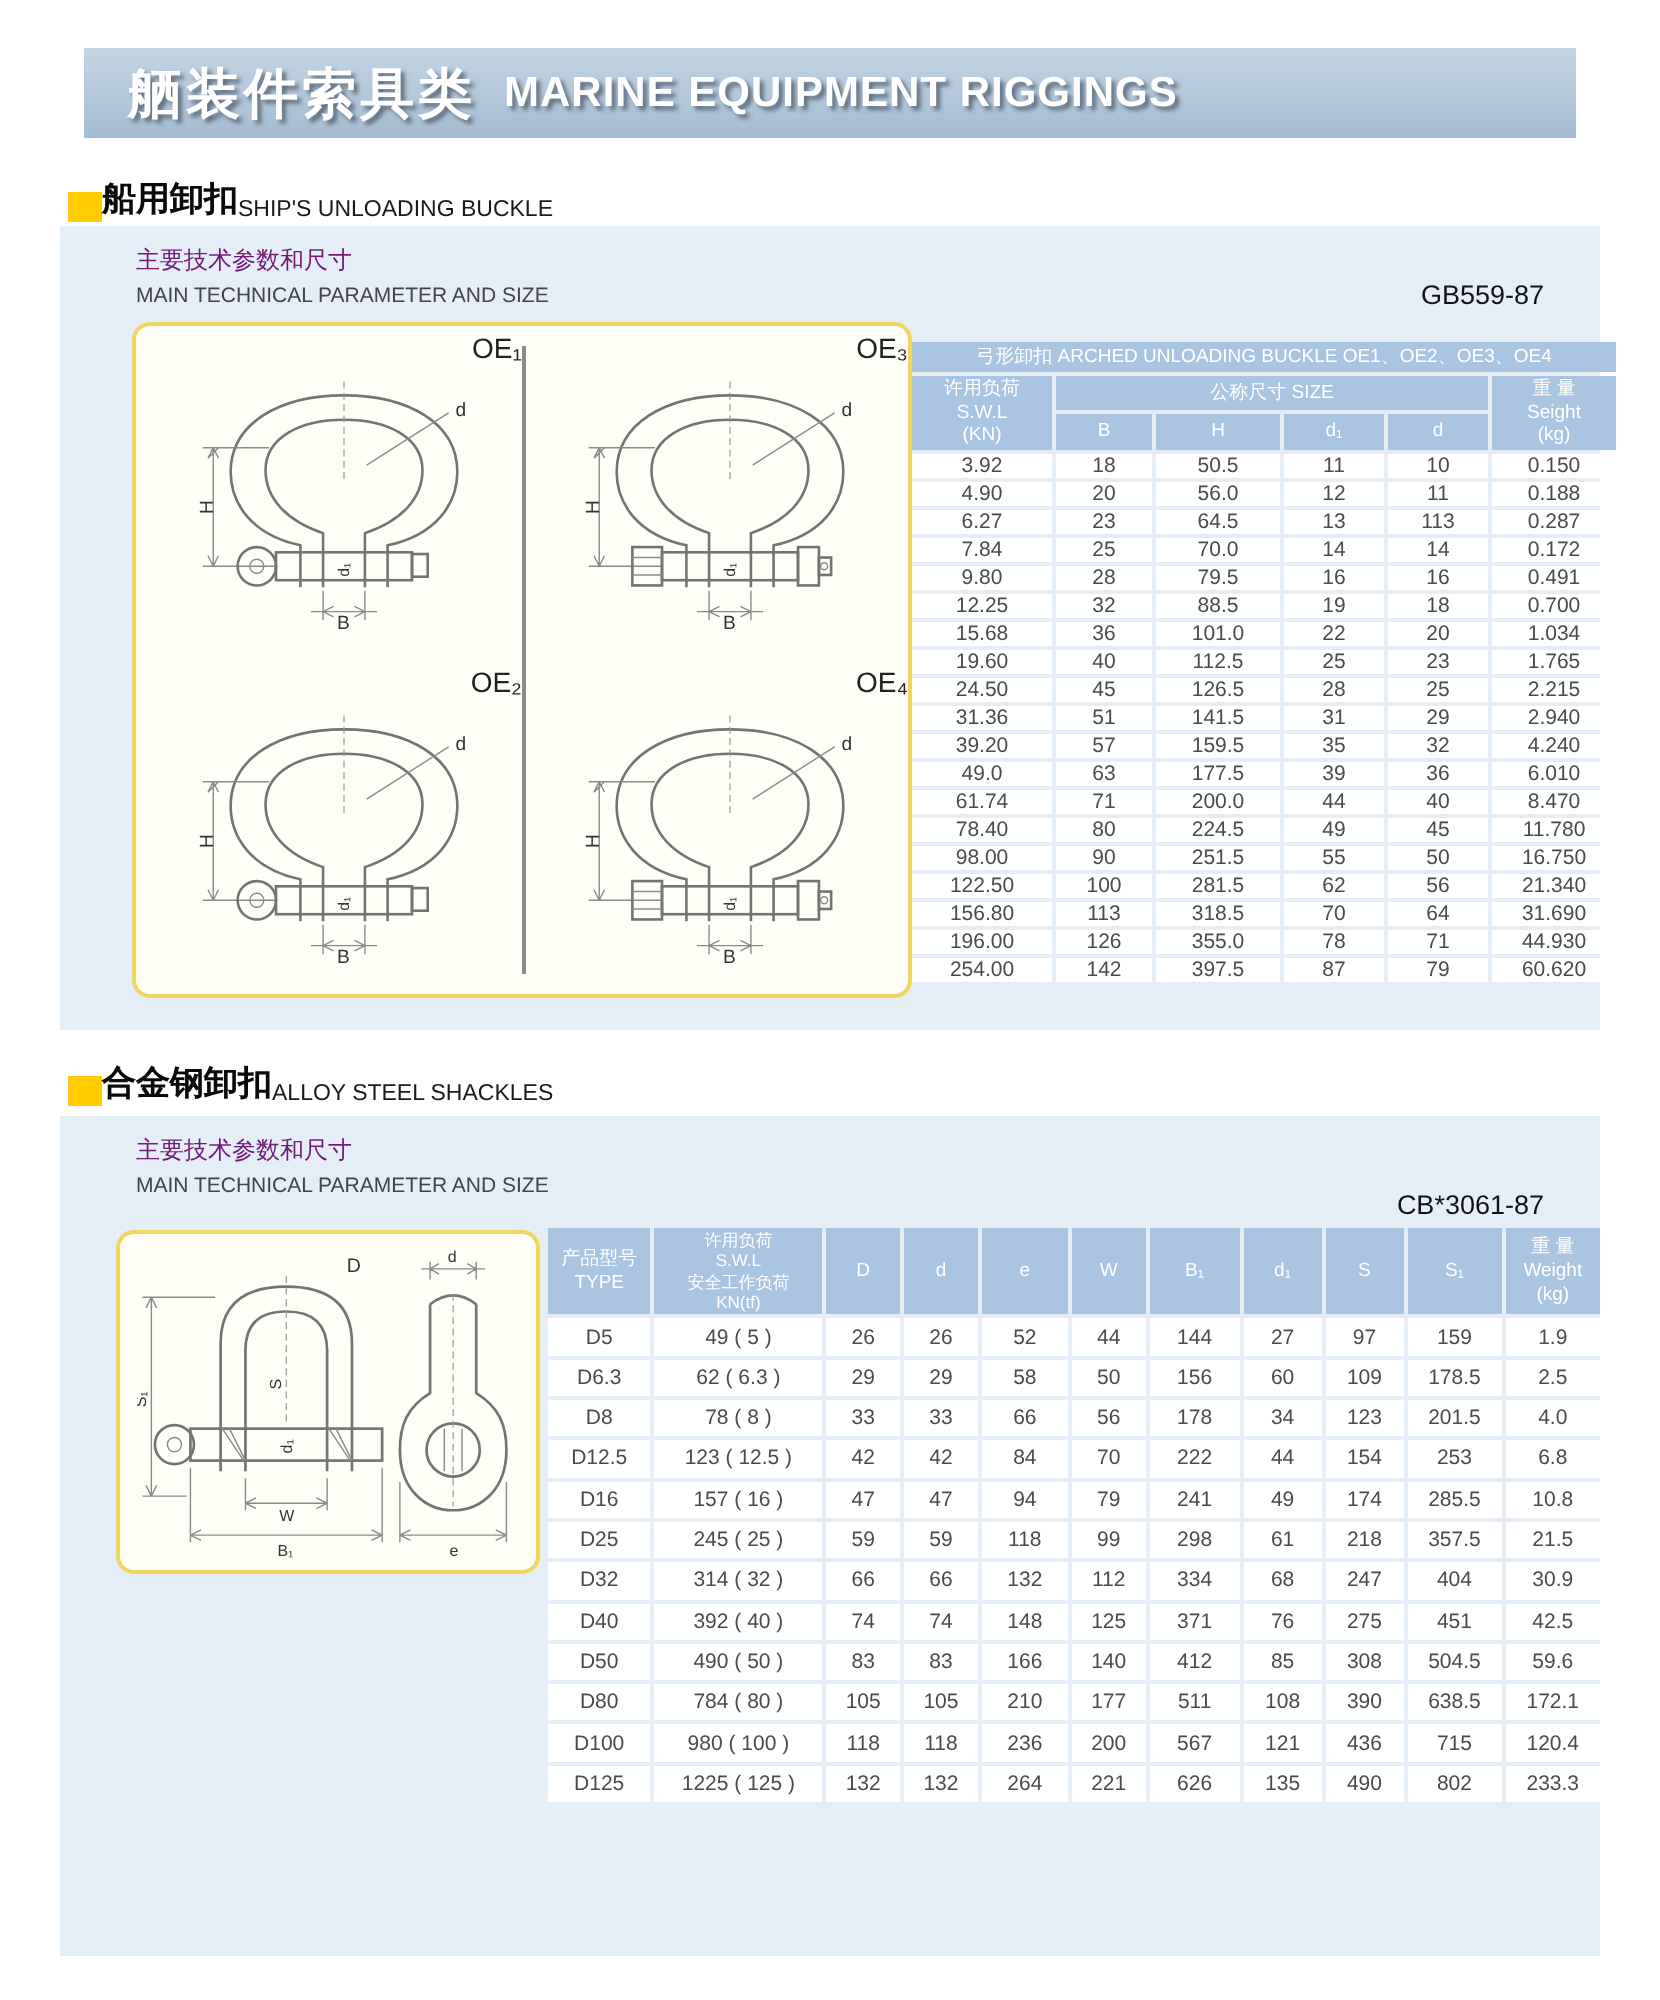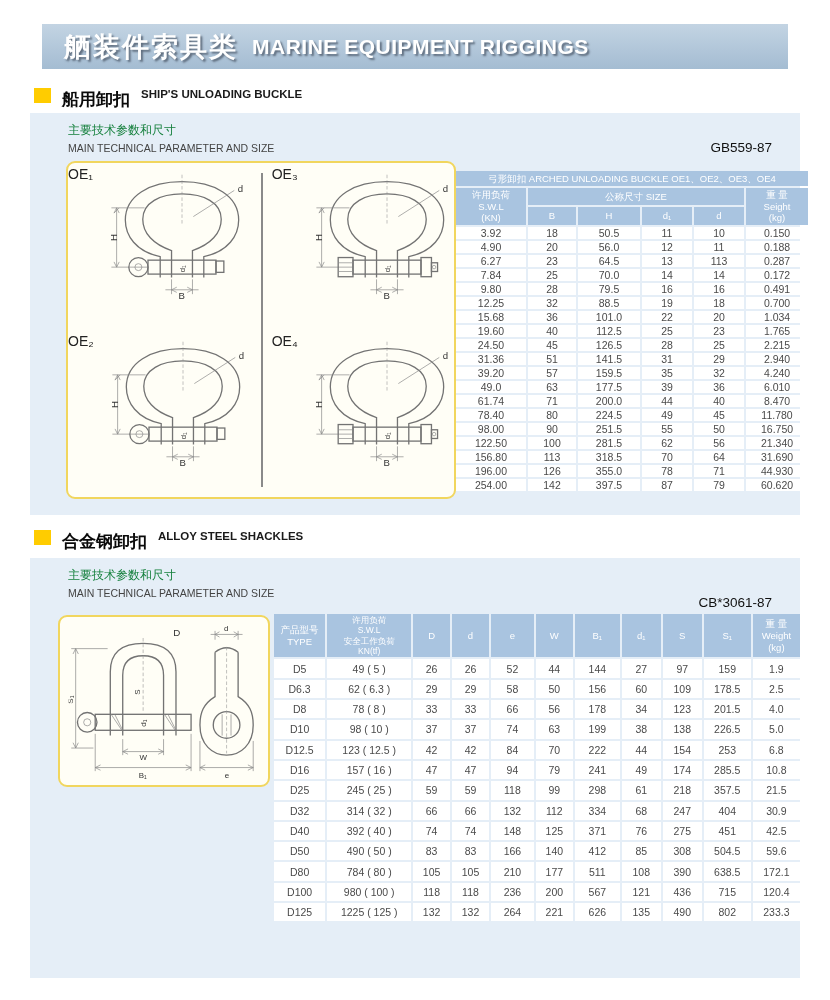--- a/index.html
+++ b/index.html
@@ -9,41 +9,41 @@
   
   .band{position:absolute;left:42px;top:24px;width:746px;height:45px;
         background:linear-gradient(#c3d4e3,#a4bcd2);
         display:flex;align-items:center;padding-left:22px;box-sizing:border-box;}
   .band .zh{font-size:27px;font-weight:bold;color:#fff;letter-spacing:2px;
         text-shadow:2px 2px 2px rgba(92,105,122,.95);}
   .band .en{font-size:21px;font-weight:bold;color:#fff;margin-left:14px;letter-spacing:.5px;
         text-shadow:2px 2px 2px rgba(92,105,122,.95);}
 
   
-  .sec{position:absolute;left:34px;display:flex;align-items:flex-start;gap:11px;}
+  .sec{position:absolute;left:34px;display:flex;align-items:flex-end;}
   .sq{width:17px;height:15px;background:#ffcc00;flex:0 0 auto;}
   .sec .zh{font-size:17px;font-weight:bold;color:#0a0a0a;}
-  .sec .en{font-size:11.5px;font-weight:bold;color:#1a1a1a;}
+  .sec .en{font-size:11.5px;font-weight:normal;color:#1a1a1a;}
   #sec1{top:88px;} #sec2{top:530px;}
 
   
   .panel{position:absolute;left:30px;width:770px;background:#e5eef7;}
   #panel1{top:113px;height:402px;} #panel2{top:558px;height:420px;}
   .param{position:absolute;left:38px;top:9px;}
-  .param .zh{font-size:12px;color:#15803d;margin-bottom:3px;}
+  .param .zh{font-size:12px;color:#701a75;margin-bottom:3px;}
   .param .en{font-size:10.5px;color:#444;}
   .std{position:absolute;right:28px;font-size:13.5px;color:#111;}
   #panel1 .std{top:27px;} #panel2 .std{top:37px;}
 
   
   .diagbox{position:absolute;background:#fffef6;border:2px solid #f1d65e;border-radius:9px;box-sizing:border-box;}
   #diag1{left:36px;top:48px;width:390px;height:338px;display:grid;
          grid-template-columns:1fr 1fr;grid-template-rows:1fr 1fr;}
   #diag1::before{content:"";position:absolute;left:50%;top:10px;bottom:10px;width:1.5px;background:#8a8a8a;}
-  .quad{position:relative;display:flex;align-items:flex-start;padding-top:3px;}
+  .quad{position:relative;display:flex;flex-direction:column;align-items:flex-end;padding-top:3px;}
   .quad .dlabel{font-size:14px;color:#222;}
   #diag2{left:28px;top:57px;width:212px;height:172px;display:flex;align-items:center;justify-content:center;}
 
   
   table{border-collapse:separate;border-spacing:2px;table-layout:fixed;}
   .t1{position:absolute;left:424px;top:56px;width:346px;}
   .t2{position:absolute;left:242px;top:54px;width:530px;}
   th{background:#a9c4e0;color:#fff;font-weight:normal;font-size:9.5px;line-height:1.22;
      white-space:pre-line;padding:1px 0;text-align:center;vertical-align:middle;}
   .t1 .bn{font-size:9.5px;white-space:nowrap;overflow:hidden;height:13px;}
@@ -442,33 +442,20 @@
             <td>33</td>
             <td>66</td>
             <td>56</td>
             <td>178</td>
             <td>34</td>
             <td>123</td>
             <td>201.5</td>
             <td>4.0</td>
           </tr>
           <tr>
-            <td>D10</td>
-            <td>98 ( 10 )</td>
-            <td>37</td>
-            <td>37</td>
-            <td>74</td>
-            <td>63</td>
-            <td>199</td>
-            <td>38</td>
-            <td>138</td>
-            <td>226.5</td>
-            <td>5.0</td>
-          </tr>
-          <tr>
             <td>D12.5</td>
             <td>123 ( 12.5 )</td>
             <td>42</td>
             <td>42</td>
             <td>84</td>
             <td>70</td>
             <td>222</td>
             <td>44</td>
             <td>154</td>
             <td>253</td>

